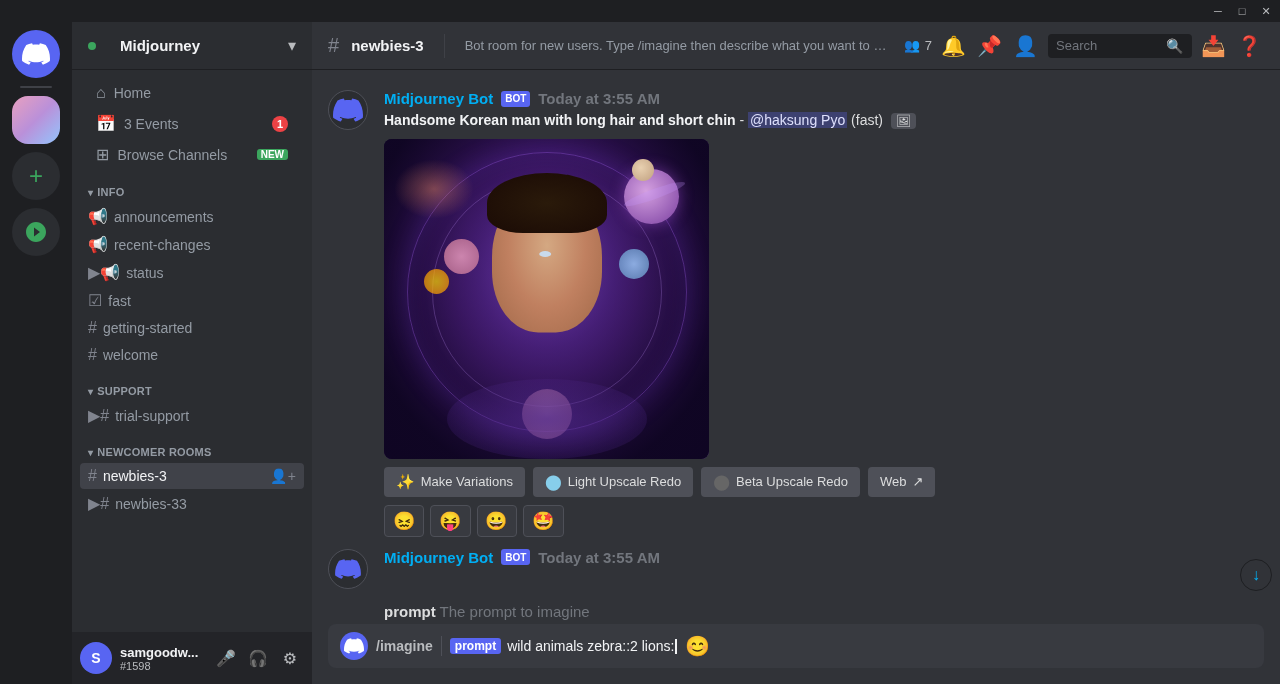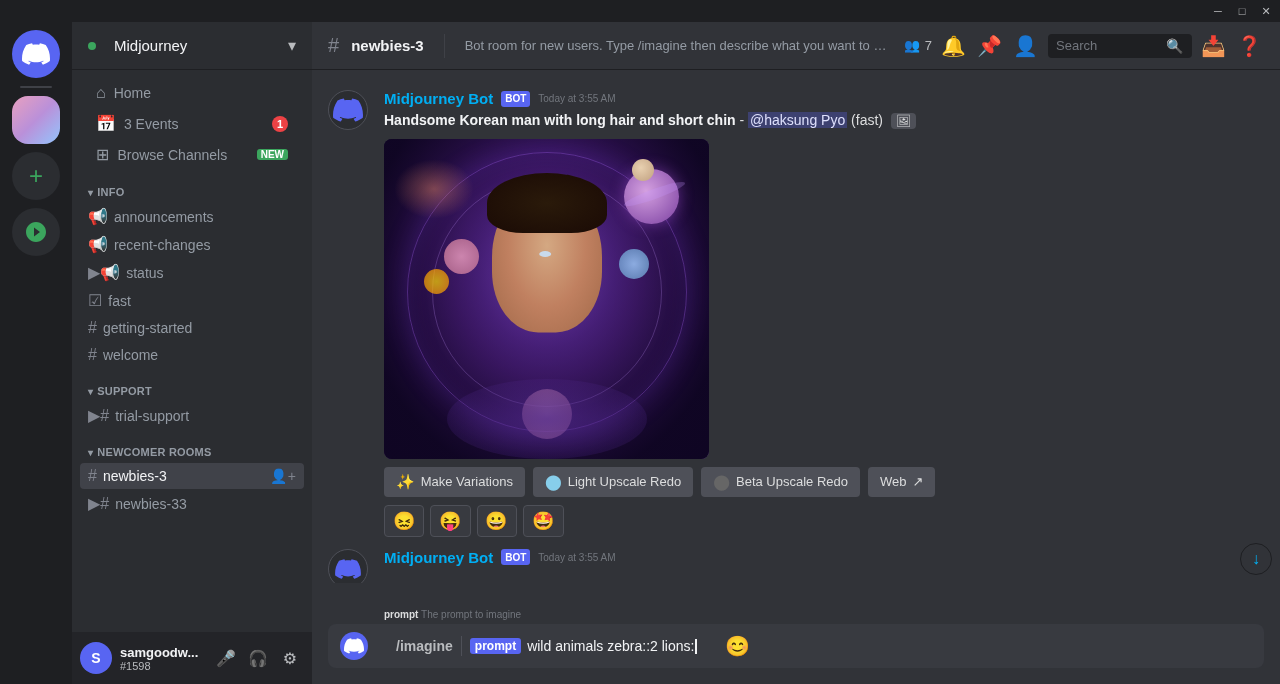--- a/index.html
+++ b/index.html
@@ -77,24 +77,24 @@
       height: 48px;
       padding: 0 16px;
       display: flex;
       align-items: center;
       justify-content: space-between;
       border-bottom: 1px solid #1e1f22;
       cursor: pointer;
       flex-shrink: 0;
     }
     .server-header-title {
-      font-weight: 400;
+      font-weight: 700;
       font-size: 15px;
       color: #f2f3f5;
-      display: flex; align-items: center; gap: 18px;
+      display: flex; align-items: center; gap: 24px;
     }
     .online-dot { width: 8px; height: 8px; border-radius: 50%; background: #3ba55d; }
     .server-header-arrow { color: #b9bbbe; font-size: 16px; }
     .channel-list {
       flex: 1;
       overflow-y: auto;
       padding: 8px 0;
     }
     .channel-list::-webkit-scrollbar { width: 4px; }
     .channel-list::-webkit-scrollbar-thumb { background: #1e1f22; border-radius: 2px; }
@@ -239,21 +239,21 @@
     .bot-badge {
       background: #5865f2;
       color: white;
       font-size: 10px;
       font-weight: 700;
       border-radius: 3px;
       padding: 0 4px;
       height: 16px;
       display: flex; align-items: center;
     }
-    .message-time { font-size: 10px; color: #72767d; }
+    .message-time { font-size: 15px; color: #72767d; font-weight: bold; }
     .message-text { font-size: 14px; line-height: 1.4; color: #dcddde; }
     .message-text strong { color: #f2f3f5; }
     .mention { color: #dee0fc; background: rgba(88,101,242,0.3); border-radius: 0; padding: 0 2px; cursor: pointer; }
 
     
     .message-image-container {
       margin: 8px 0 4px;
     }
     .message-image {
       width: 325px;
@@ -305,31 +305,30 @@
       font-size: 18px;
     }
 
     
     .input-area {
       padding: 0 16px 16px;
       flex-shrink: 0;
     }
     .prompt-hint {
       padding: 4px 0 4px 56px;
-      font-size: 10px;
+      font-size: 15px;
       color: #72767d;
-      margin-top: 22px;
     }
     .prompt-hint strong { color: #dcddde; }
     .message-input-wrapper {
       background: #383a40;
       border-radius: 8px;
       display: flex; align-items: center;
       padding: 0 12px;
-      gap: 28px;
+      gap: 8px;
     }
     .input-avatar {
       width: 28px; height: 28px;
       border-radius: 50%;
       background: #5865f2;
       display: flex; align-items: center; justify-content: center;
       font-size: 12px; color: white; font-weight: 700;
       flex-shrink: 0;
     }
     .input-command {

